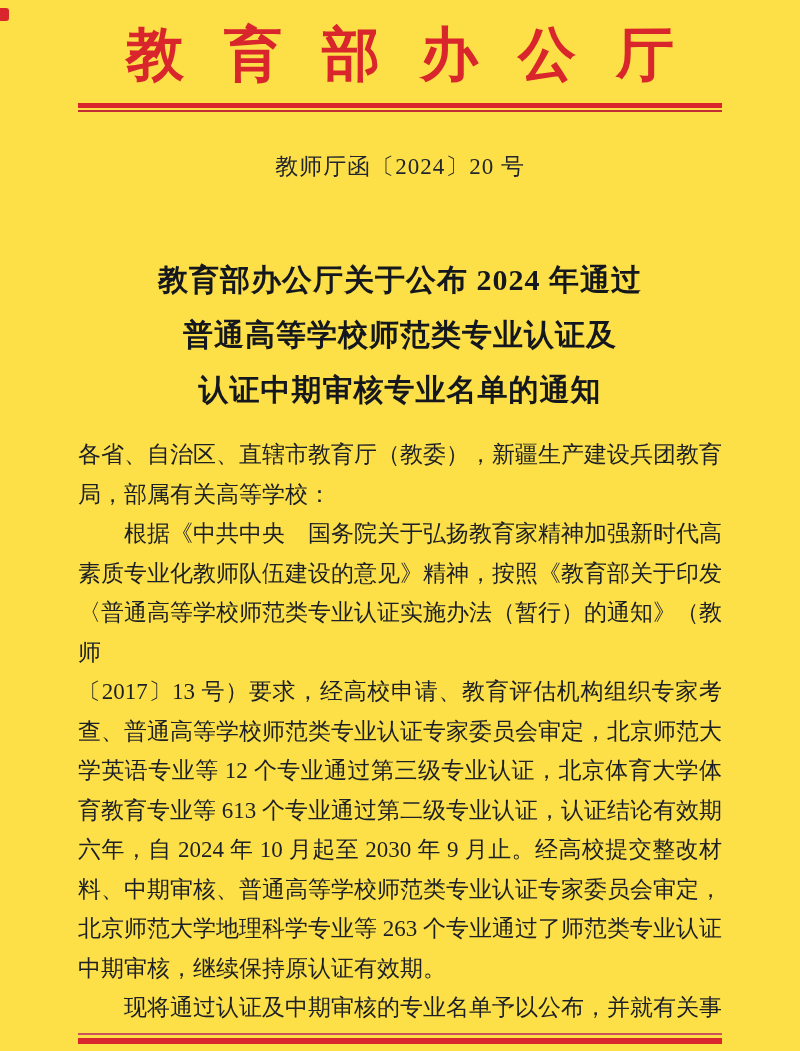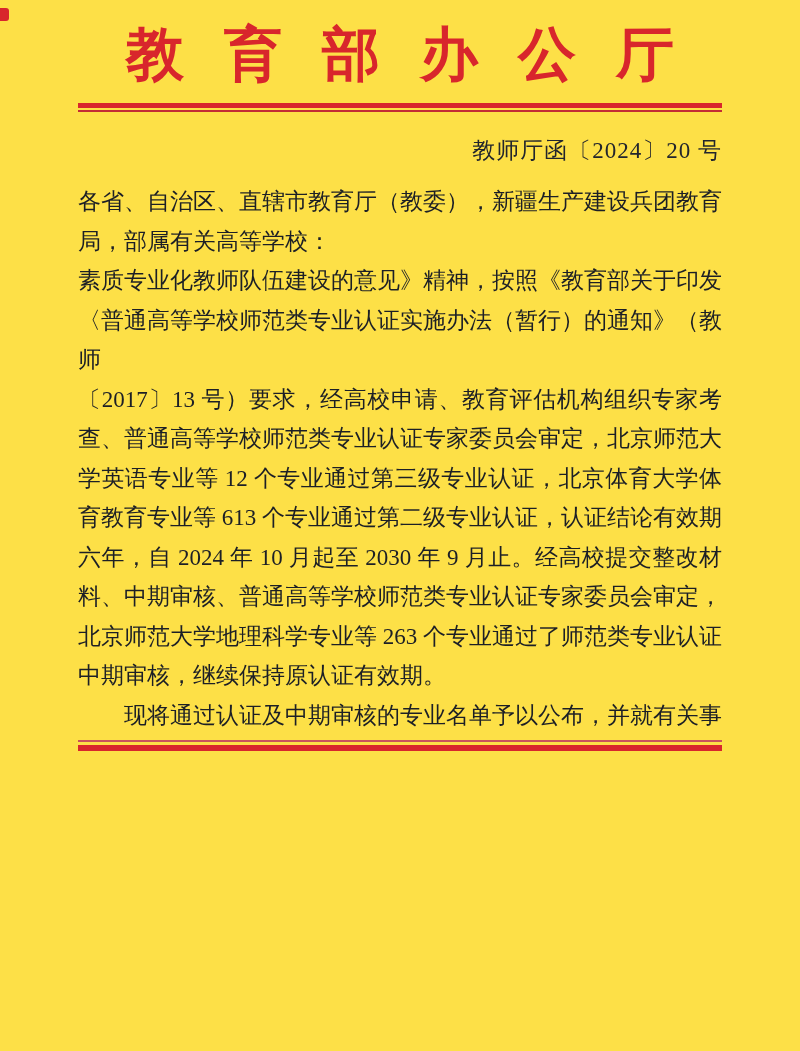--- a/index.html
+++ b/index.html
@@ -18,21 +18,21 @@
     background:#d8262c;border-radius:0 3px 3px 0;
   }
   .org-header{margin-top:24px;display:flex;justify-content:center;}
   .org-header span{
     font-size:58px;line-height:62px;font-weight:bold;color:#d8262c;
     letter-spacing:40px;margin-right:-40px;white-space:nowrap;
   }
   .rule-thick{height:5px;background:#d8262c;margin-top:17px;}
   .rule-thin{height:2px;background:#c32c35;margin-top:2px;}
   .doc-number{
-    margin-top:26px;text-align:right;
+    margin-top:42px;text-align:center;
     font-size:23px;line-height:26px;letter-spacing:1px;color:#22252d;
   }
   .title{
     margin:72px 0 0 0;
     font-size:30px;line-height:55px;font-weight:bold;
     text-align:center;color:#14171e;letter-spacing:1px;
   }
   .body-text{margin-top:18px;font-size:23px;line-height:39.5px;color:#1c1f26;}
   .bline{text-align:justify;text-align-last:justify;}
   .bline.end{text-align:left;text-align-last:left;}
@@ -49,24 +49,30 @@
 
   <header>
     <div class="org-header">
       <span>教育部办公厅</span>
     </div>
     <div class="rule-thick"></div>
     <div class="rule-thin"></div>
     <div class="doc-number">教师厅函〔2024〕20 号</div>
   </header>
 
+  <h1 class="title">
+    <div>教育部办公厅关于公布 2024 年通过</div>
+    <div>普通高等学校师范类专业认证及</div>
+    <div>认证中期审核专业名单的通知</div>
+  </h1>
 
   <main class="body-text" id="body-lines">
       <div class="bline">各省、自治区、直辖市教育厅（教委），新疆生产建设兵团教育</div>
       <div class="bline end">局，部属有关高等学校：</div>
+      <div class="bline indent">根据《中共中央　国务院关于弘扬教育家精神加强新时代高</div>
       <div class="bline">素质专业化教师队伍建设的意见》精神，按照《教育部关于印发</div>
       <div class="bline">〈普通高等学校师范类专业认证实施办法（暂行）的通知》（教师</div>
       <div class="bline">〔2017〕13 号）要求，经高校申请、教育评估机构组织专家考</div>
       <div class="bline">查、普通高等学校师范类专业认证专家委员会审定，北京师范大</div>
       <div class="bline">学英语专业等 12 个专业通过第三级专业认证，北京体育大学体</div>
       <div class="bline">育教育专业等 613 个专业通过第二级专业认证，认证结论有效期</div>
       <div class="bline">六年，自 2024 年 10 月起至 2030 年 9 月止。经高校提交整改材</div>
       <div class="bline">料、中期审核、普通高等学校师范类专业认证专家委员会审定，</div>
       <div class="bline">北京师范大学地理科学专业等 263 个专业通过了师范类专业认证</div>
       <div class="bline end">中期审核，继续保持原认证有效期。</div>

